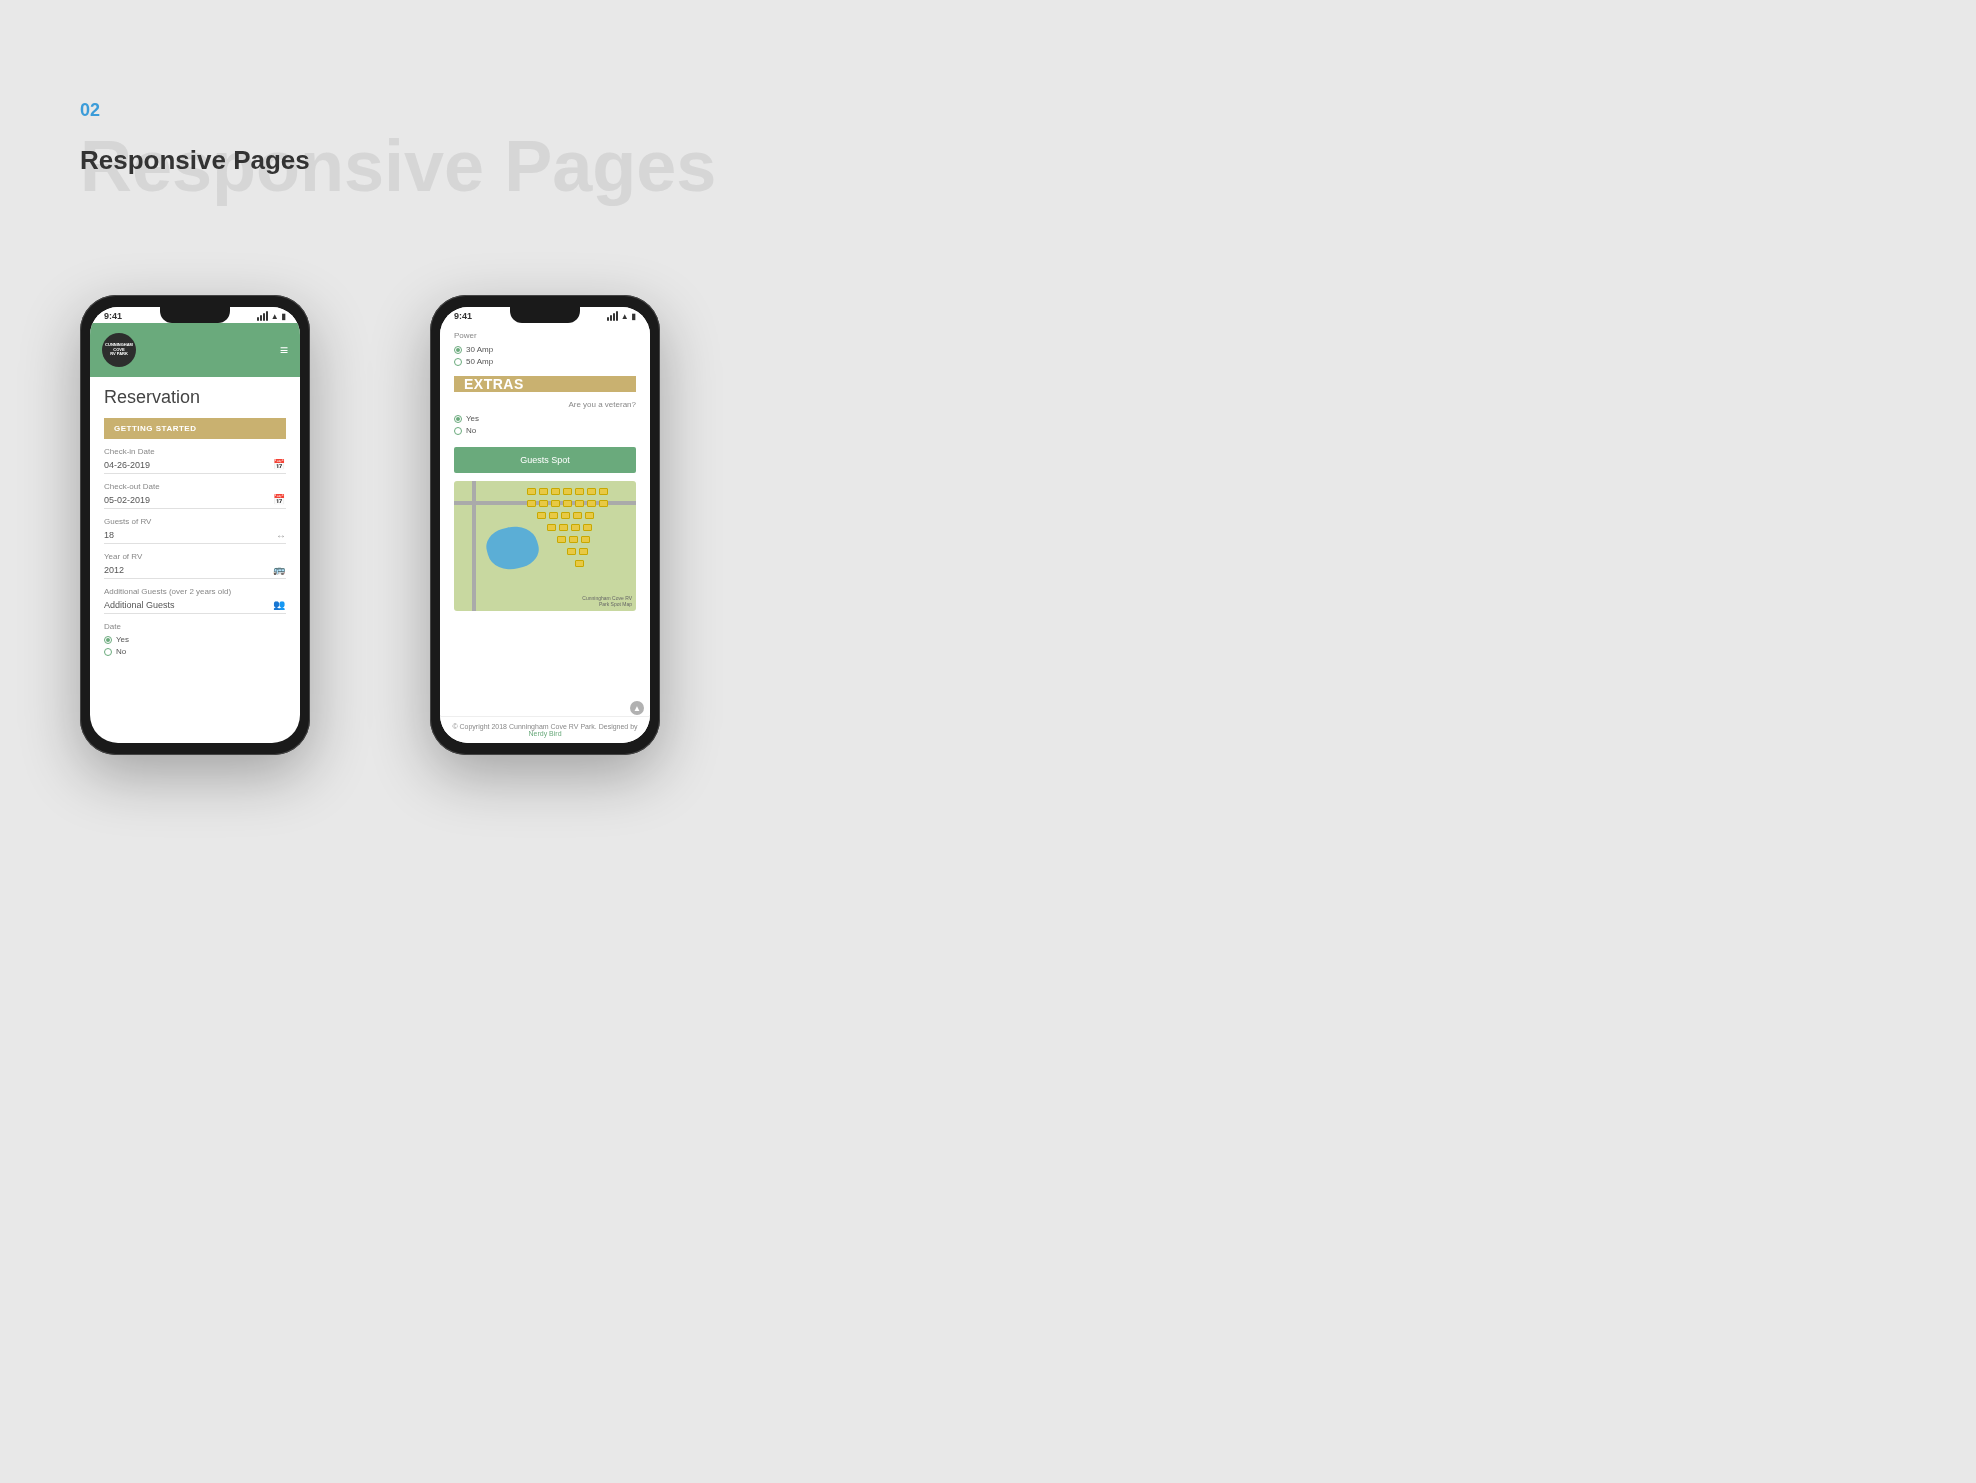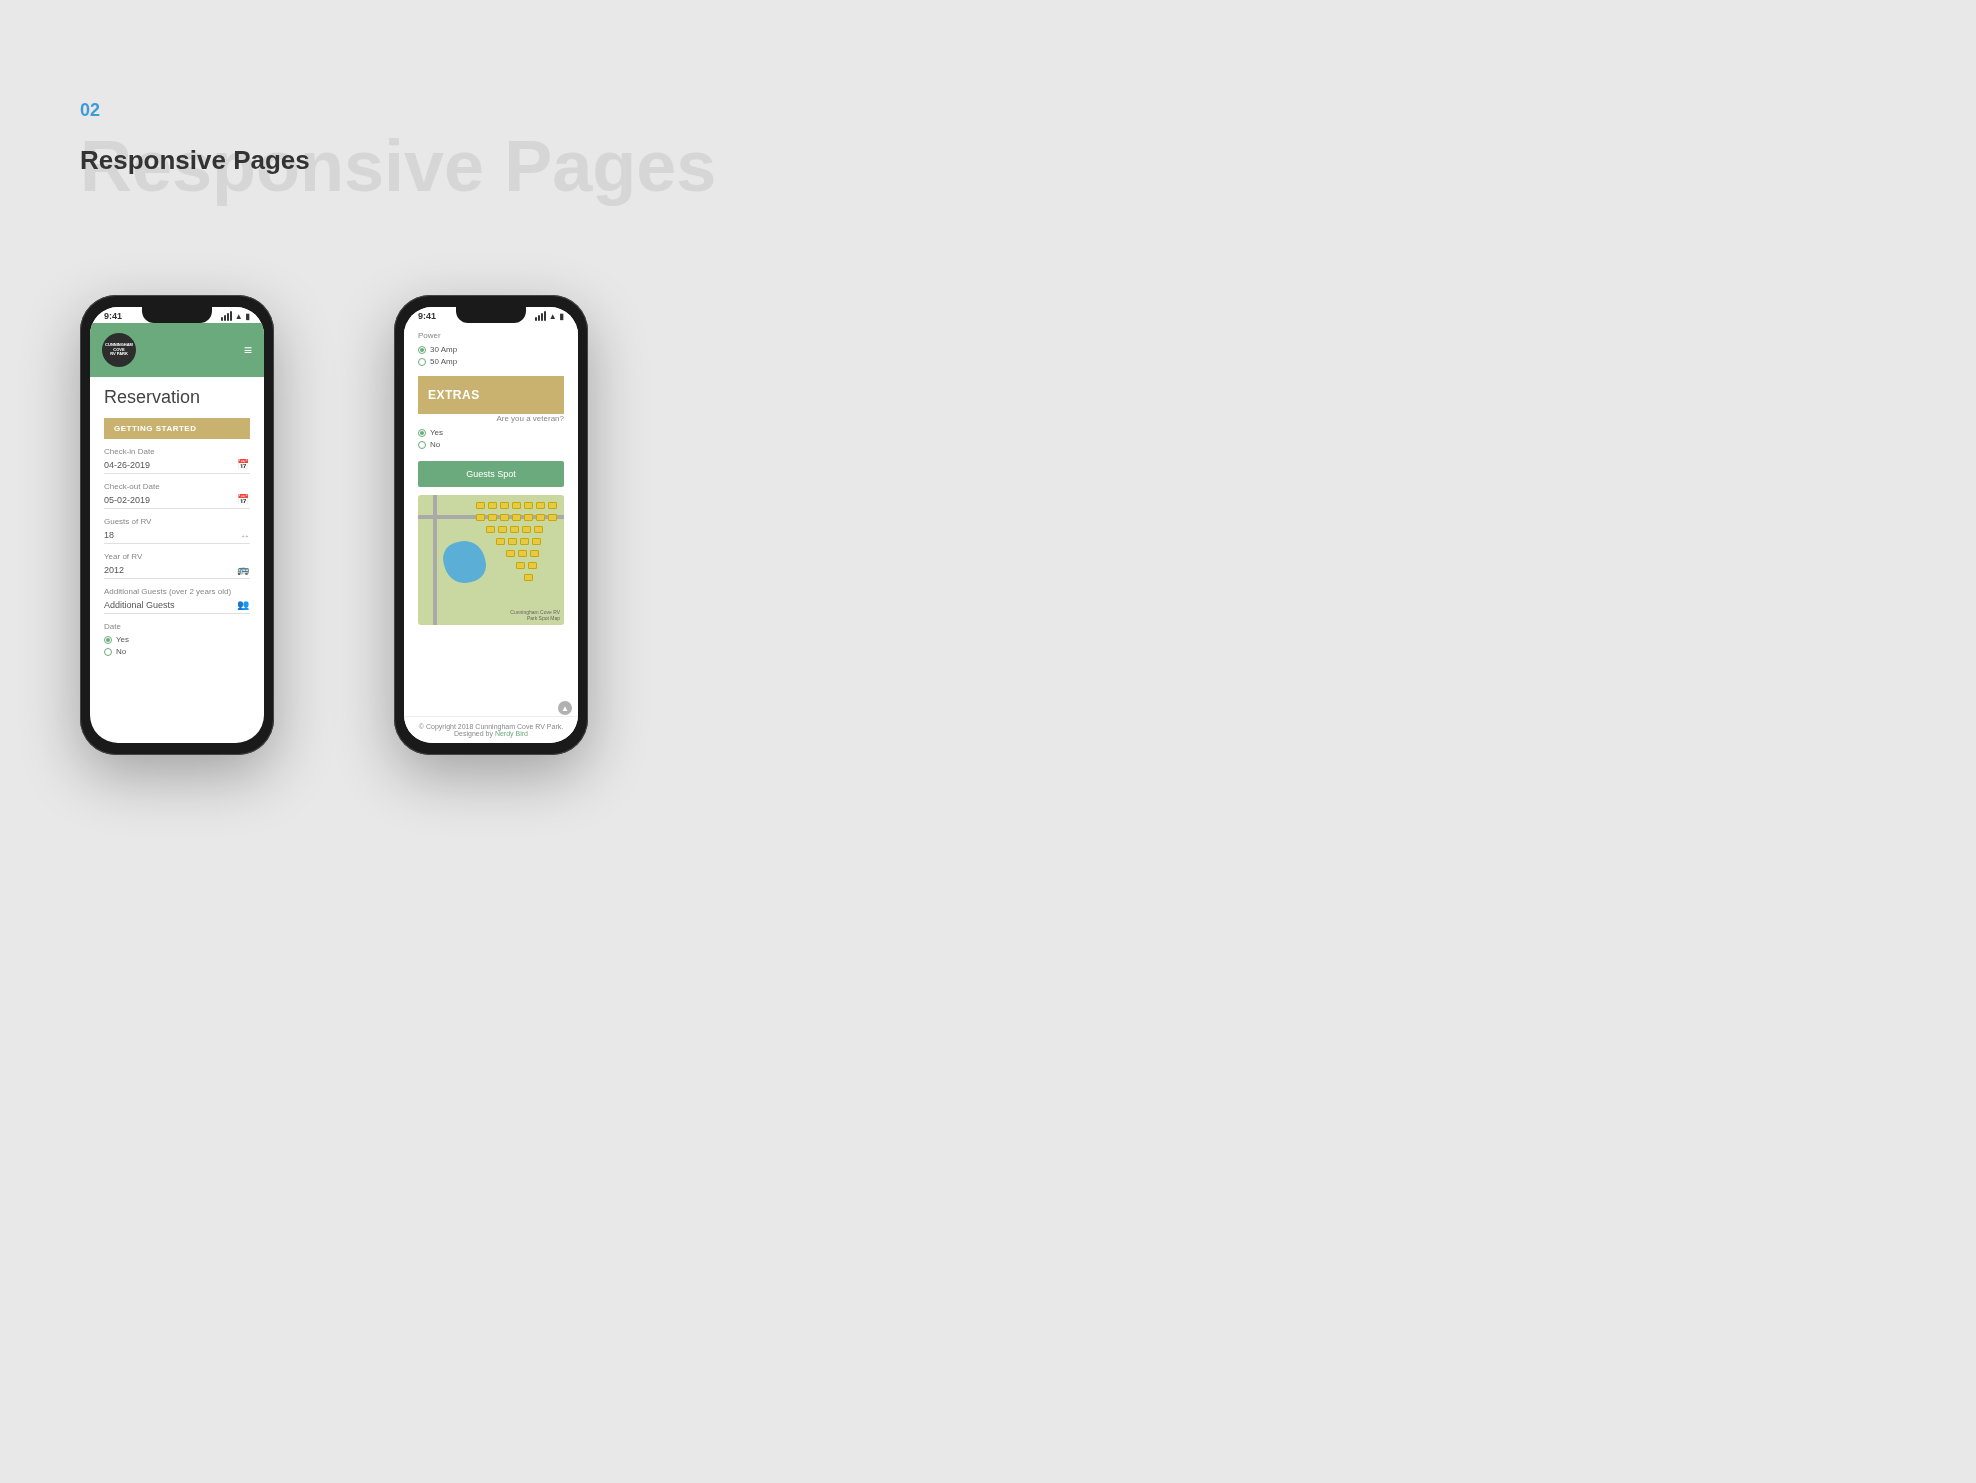--- a/index.html
+++ b/index.html
@@ -56,21 +56,21 @@
     .phones-container {
       display: flex;
       flex-direction: row;
       align-items: flex-start;
       gap: 120px;
       margin-top: 40px;
     }
 
     
     .phone-frame {
-      width: 194px;
+      width: 230px;
       height: 460px;
       background: #1a1a1a;
       border-radius: 36px;
       padding: 12px 10px;
       box-shadow: 0 20px 60px rgba(0,0,0,0.3), inset 0 0 0 1px #444;
       position: relative;
     }
 
     .phone-frame::before {
       content: '';
@@ -259,25 +259,25 @@
 
     .power-label {
       font-size: 8px;
       color: #888;
       margin-bottom: 5px;
     }
 
     .extras-header {
       background: #c9b170;
       color: #fff;
-      font-size: 12px;
+      font-size: 14px;
       font-weight: 600;
       letter-spacing: 0.5px;
-      padding: 12px 10px;
-      margin-bottom: 0;
+      padding: 0 10px;
+      margin-bottom: 8px;
       text-transform: uppercase;
     }
 
     .veteran-section {
       margin-bottom: 12px;
     }
 
     .veteran-label {
       font-size: 8px;
       color: #888;

